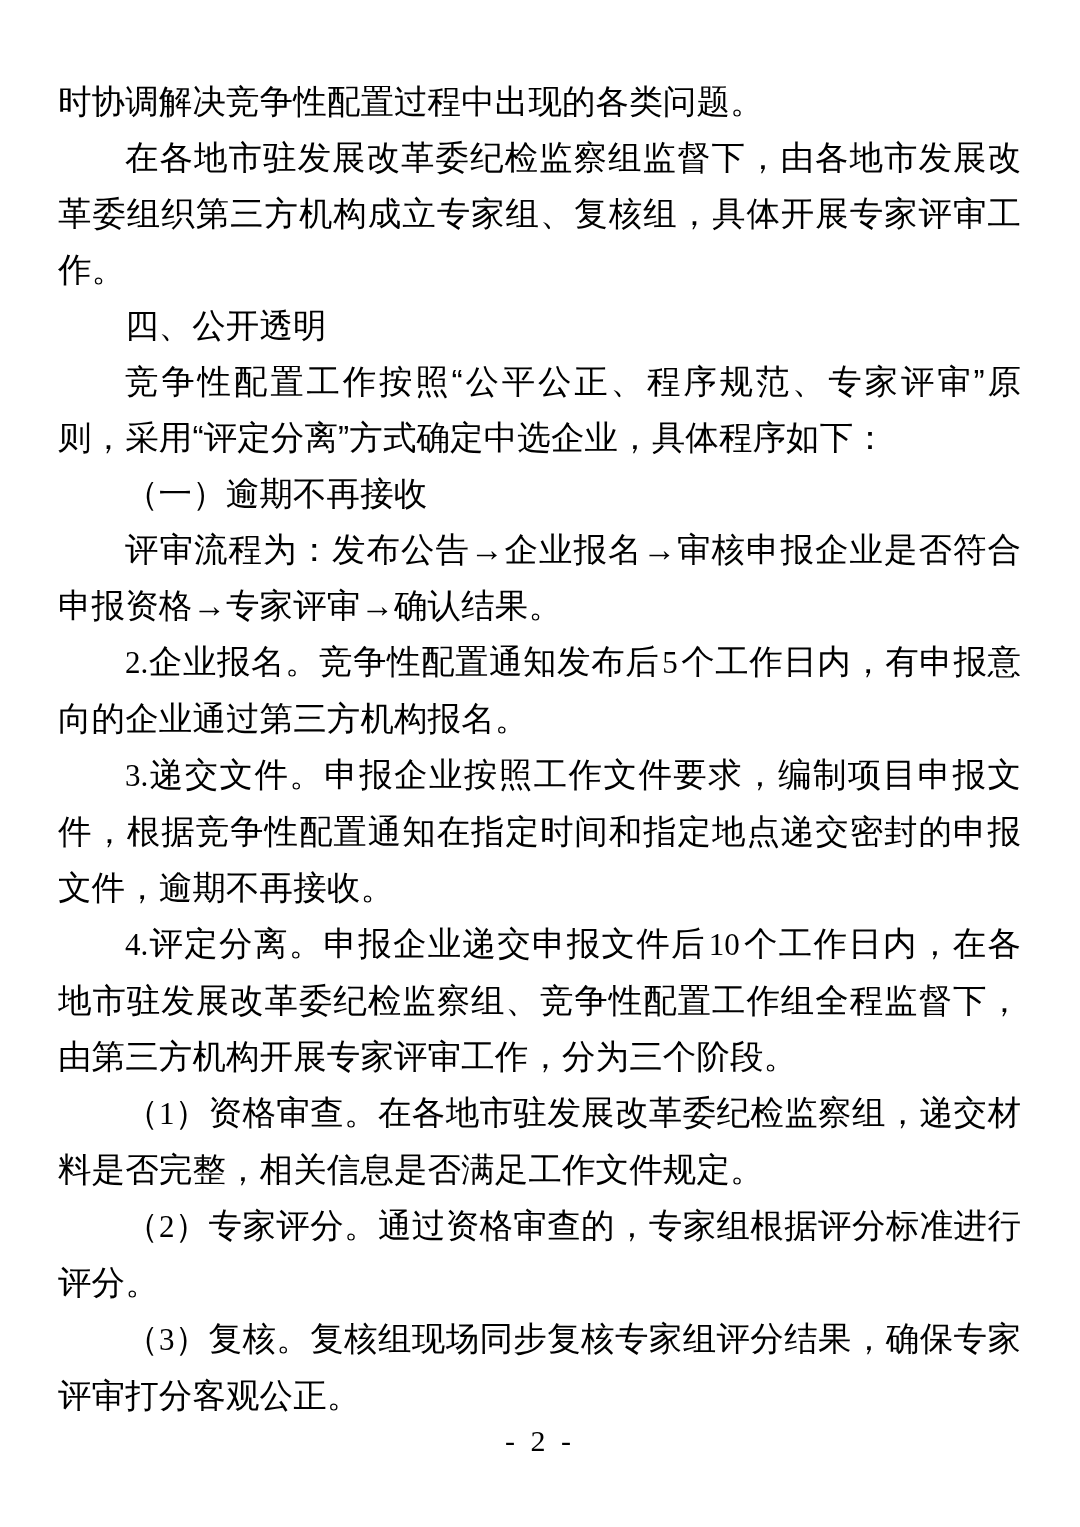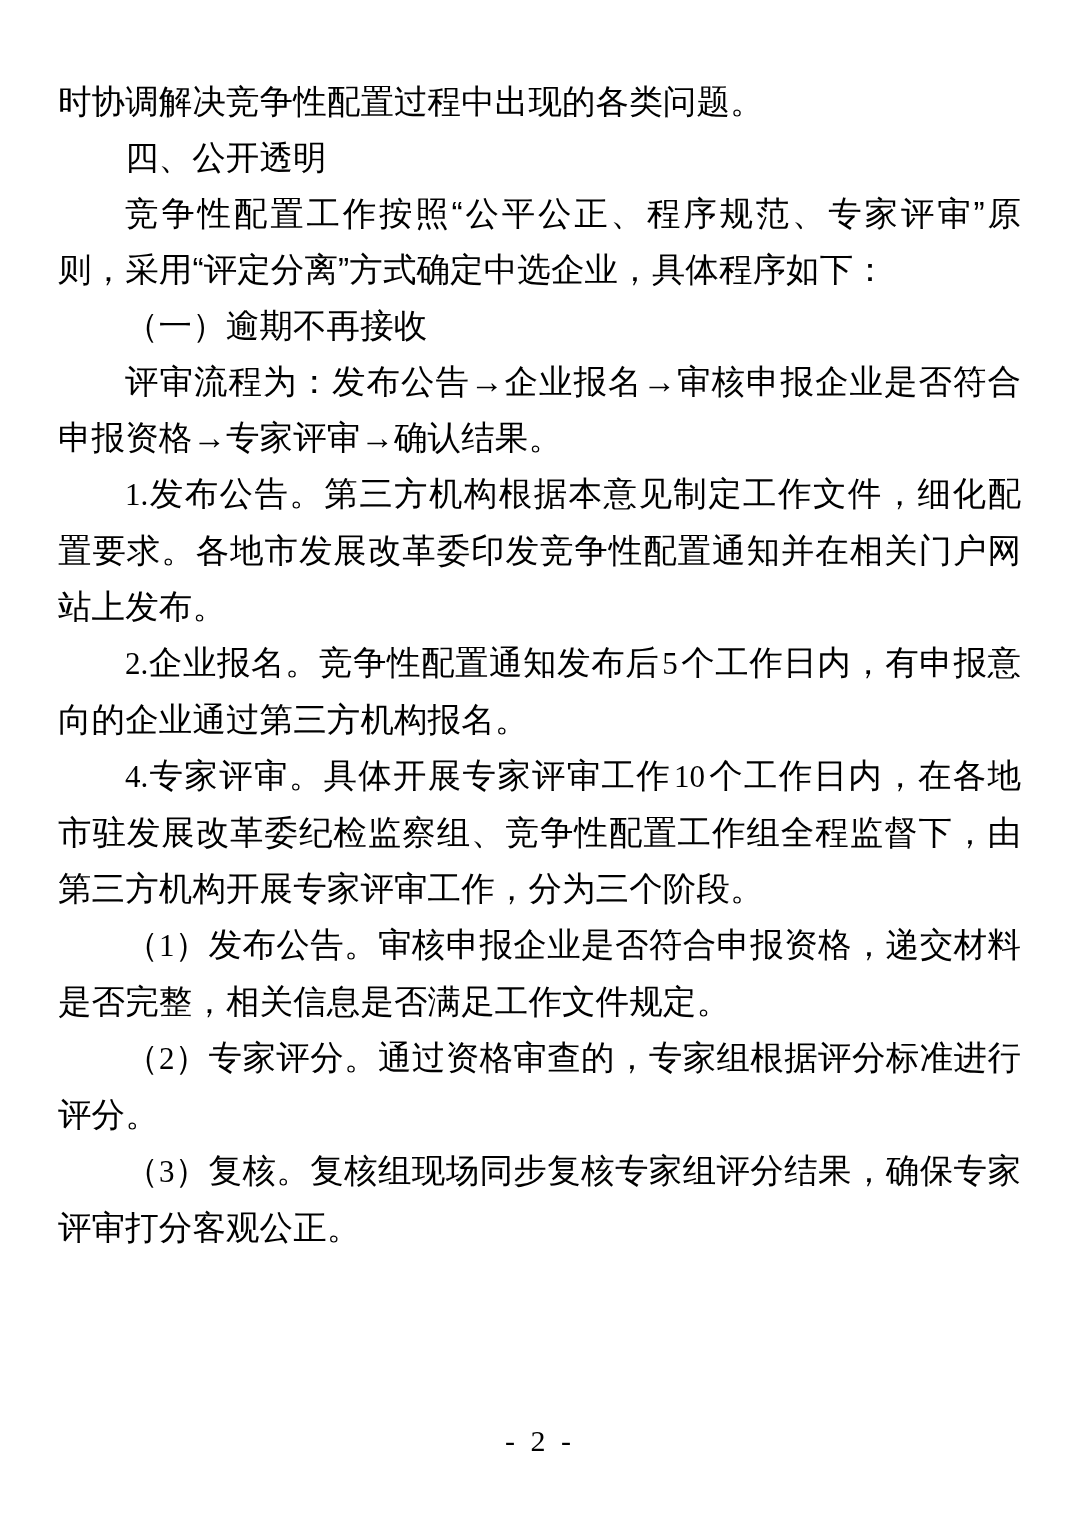--- a/index.html
+++ b/index.html
@@ -65,37 +65,38 @@
 </style>
 </head>
 <body>
 
 <div class="page">
 
   <div class="body-area">
 
     <p class="para noindent">时协调解决竞争性配置过程中出现的各类问题。</p>
 
+    <p class="para indent">在各地市驻发展改革委纪检监察组监督下，由各地市发展改革委组织第三方机构成立专家组、复核组，具体开展专家评审工作。</p>
 
     <p class="para indent">四、公开透明</p>
 
     <p class="para indent">竞争性配置工作按照“公平公正、程序规范、专家评审”原则，采用“评定分离”方式确定中选企业，具体程序如下：</p>
 
     <p class="para indent">（一）逾期不再接收</p>
 
     <p class="para indent">评审流程为：发布公告→企业报名→审核申报企业是否符合申报资格→专家评审→确认结果。</p>
 
-    <p class="para indent"><span class="num">1.</span><span>发布公告。第三方机构根据本意见制定工作文件，细化配置要求。各地市发展改革委印发竞争性配置通知并在相关门户网站上发布。</span></p>
 
     <p class="para indent"><span class="num">2.</span><span>企业报名。竞争性配置通知发布后</span><span class="numsp">5</span><span>个工作日内，有申报意向的企业通过第三方机构报名。</span></p>
 
+    <p class="para indent"><span class="num">3.</span><span>递交文件。申报企业按照工作文件要求，编制项目申报文件，根据竞争性配置通知在指定时间和指定地点递交密封的申报文件，逾期不再接收。</span></p>
 
-    <p class="para indent"><span class="num">4.</span><span>专家评审。具体开展专家评审工作</span><span class="numsp">10</span><span>个工作日内，在各地市驻发展改革委纪检监察组、竞争性配置工作组全程监督下，由第三方机构开展专家评审工作，分为三个阶段。</span></p>
+    <p class="para indent"><span class="num">4.</span><span>评定分离。申报企业递交申报文件后</span><span class="numsp">10</span><span>个工作日内，在各地市驻发展改革委纪检监察组、竞争性配置工作组全程监督下，由第三方机构开展专家评审工作，分为三个阶段。</span></p>
 
-    <p class="para indent"><span>（</span><span class="num">1</span><span>）</span><span>发布公告。审核申报企业是否符合申报资格，递交材料是否完整，相关信息是否满足工作文件规定。</span></p>
+    <p class="para indent"><span>（</span><span class="num">1</span><span>）</span><span>资格审查。在各地市驻发展改革委纪检监察组，递交材料是否完整，相关信息是否满足工作文件规定。</span></p>
 
     <p class="para indent"><span>（</span><span class="num">2</span><span>）</span><span>专家评分。通过资格审查的，专家组根据评分标准进行评分。</span></p>
 
     <p class="para indent"><span>（</span><span class="num">3</span><span>）</span><span>复核。复核组现场同步复核专家组评分结果，确保专家评审打分客观公正。</span></p>
 
   </div>
 
   <div class="footer">- 2 -</div>
 
 </div>

